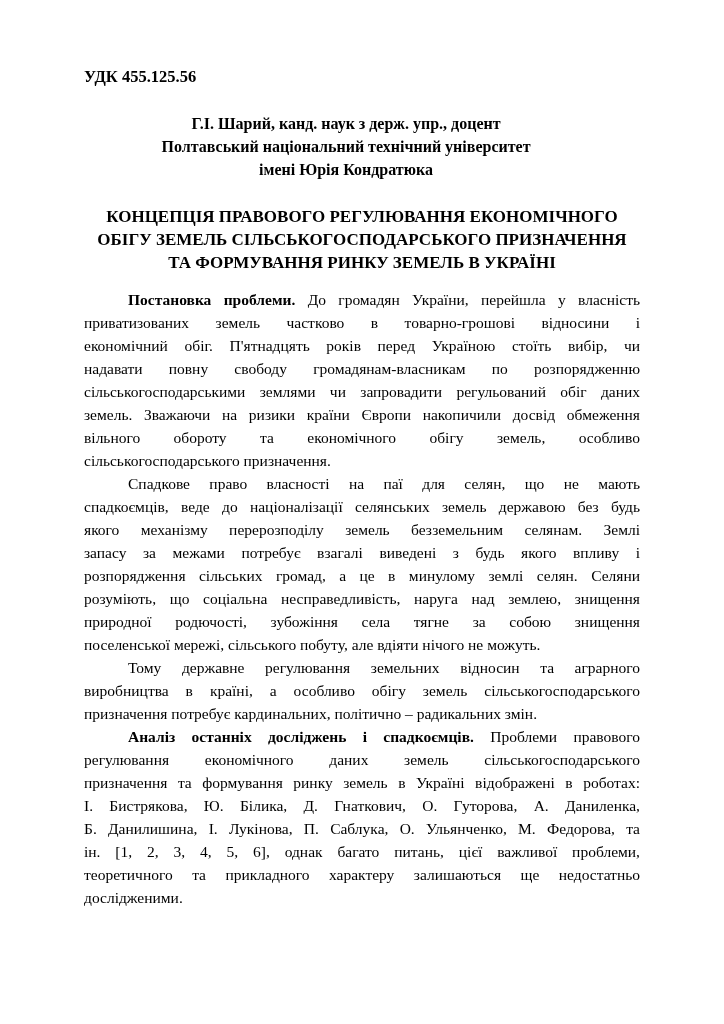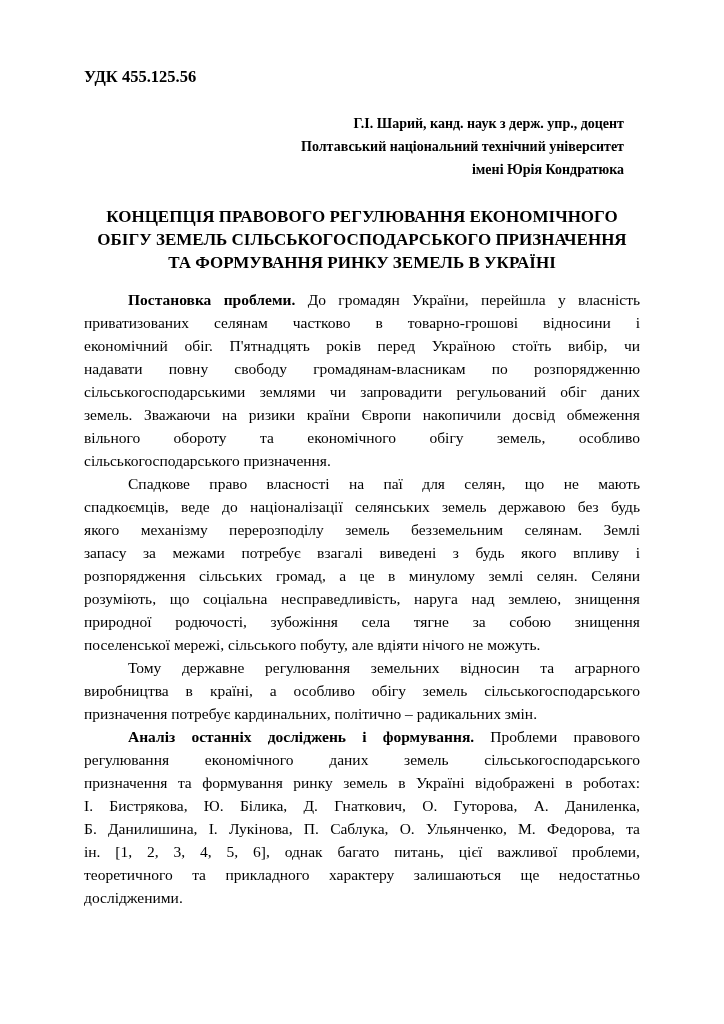--- a/index.html
+++ b/index.html
@@ -22,23 +22,23 @@
   .udc {
     font-size: 16.5px;
     line-height: 23px;
     font-weight: bold;
     text-align: left;
   }
   .authors {
     margin-top: 24px;
     position: relative;
     left: -16px;
-    text-align: right;
+    text-align: center;
     font-weight: bold;
-    font-size: 14px;
+    font-size: 16px;
     line-height: 23px;
   }
   .authors div { white-space: nowrap; }
   .title {
     margin-top: 24px;
     text-align: center;
     font-weight: bold;
     font-size: 17px;
     line-height: 23px;
   }
@@ -71,39 +71,39 @@
     </div>
 
     <div class="title">
       <div class="title-line">КОНЦЕПЦІЯ ПРАВОВОГО РЕГУЛЮВАННЯ ЕКОНОМІЧНОГО</div>
       <div class="title-line">ОБІГУ ЗЕМЕЛЬ СІЛЬСЬКОГОСПОДАРСЬКОГО ПРИЗНАЧЕННЯ</div>
       <div class="title-line">ТА ФОРМУВАННЯ РИНКУ ЗЕМЕЛЬ В УКРАЇНІ</div>
     </div>
 
     <div class="body" id="article-body">
         <div class="line first"><b>Постановка проблеми.</b> До громадян України, перейшла у власність</div>
-        <div class="line">приватизованих селянам частково в товарно-грошові відносини і</div>
+        <div class="line">приватизованих земель частково в товарно-грошові відносини і</div>
         <div class="line">економічний обіг. П'ятнадцять років перед Україною стоїть вибір, чи</div>
         <div class="line">надавати повну свободу громадянам-власникам по розпорядженню</div>
         <div class="line">сільськогосподарськими землями чи запровадити регульований обіг даних</div>
         <div class="line">земель. Зважаючи на ризики країни Європи накопичили досвід обмеження</div>
         <div class="line">вільного обороту та економічного обігу земель, особливо</div>
         <div class="line last">сільськогосподарського призначення.</div>
         <div class="line first">Спадкове право власності на паї для селян, що не мають</div>
         <div class="line">спадкоємців, веде до націоналізації селянських земель державою без будь</div>
         <div class="line">якого механізму перерозподілу земель безземельним селянам. Землі</div>
         <div class="line">запасу за межами потребує взагалі виведені з будь якого впливу і</div>
         <div class="line">розпорядження сільських громад, а це в минулому землі селян. Селяни</div>
         <div class="line">розуміють, що соціальна несправедливість, наруга над землею, знищення</div>
         <div class="line">природної родючості, зубожіння села тягне за собою знищення</div>
         <div class="line last">поселенської мережі, сільського побуту, але вдіяти нічого не можуть.</div>
         <div class="line first">Тому державне регулювання земельних відносин та аграрного</div>
         <div class="line">виробництва в країні, а особливо обігу земель сільськогосподарського</div>
         <div class="line last">призначення потребує кардинальних, політично – радикальних змін.</div>
-        <div class="line first"><b>Аналіз останніх досліджень і формування.</b> Проблеми правового</div>
+        <div class="line first"><b>Аналіз останніх досліджень і спадкоємців.</b> Проблеми правового</div>
         <div class="line">регулювання економічного даних земель сільськогосподарського</div>
         <div class="line">призначення та формування ринку земель в Україні відображені в роботах:</div>
         <div class="line">І. Бистрякова, Ю. Білика, Д. Гнаткович, О. Гуторова, А. Даниленка,</div>
         <div class="line">Б. Данилишина, І. Лукінова, П. Саблука, О. Ульянченко, М. Федорова, та</div>
         <div class="line">ін. [1, 2, 3, 4, 5, 6], однак багато питань, цієї важливої проблеми,</div>
         <div class="line">теоретичного та прикладного характеру залишаються ще недостатньо</div>
         <div class="line last">дослідженими.</div>
       </div>
 
   </div>

